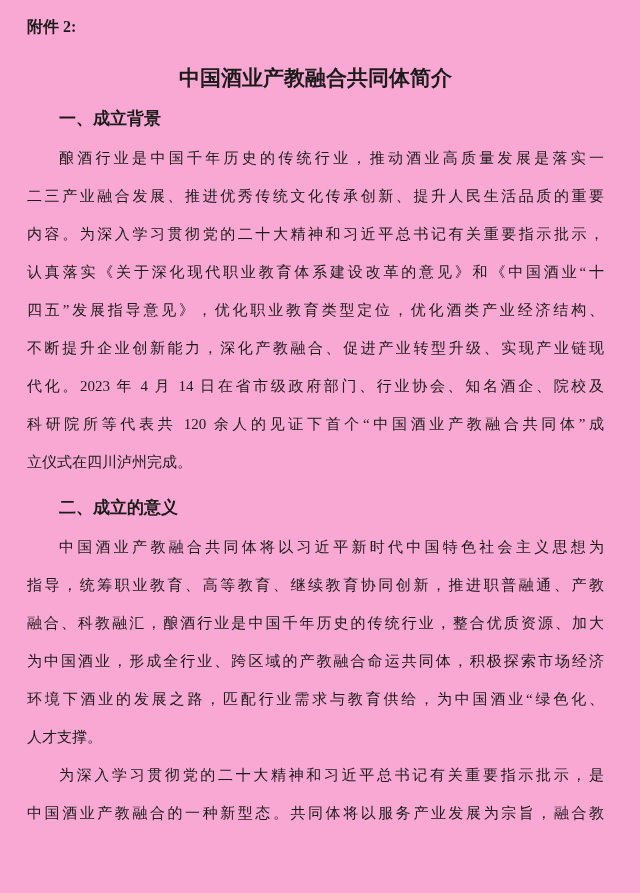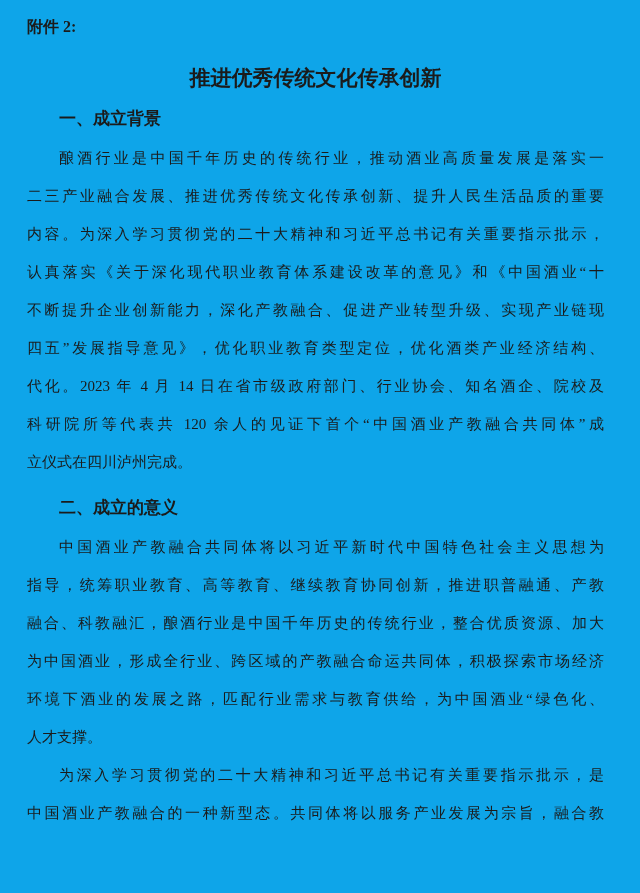--- a/index.html
+++ b/index.html
@@ -12,21 +12,21 @@
     background: #fdfdfd;
     color: #1b1b1b;
     font-family: "Liberation Serif", serif;
     overflow: hidden;
   }
   .page {
     box-sizing: border-box;
     width: 640px;
     height: 893px;
     padding: 16px 36px 0 27px;
-    background: #0ea5e9;
+    background: #f9a8d4;
   }
   .attachment {
     font-size: 16px;
     font-weight: bold;
     line-height: 22px;
   }
   .title {
     font-size: 21px;
     font-weight: bold;
     text-align: center;
@@ -57,31 +57,31 @@
   }
   .line.end {
     text-align-last: left;
   }
 </style>
 </head>
 <body>
 
 <div class="page">
   <div class="attachment">附件 2:</div>
-  <div class="title">推进优秀传统文化传承创新</div>
+  <div class="title">中国酒业产教融合共同体简介</div>
   <div>
       <section>
         <div class="heading">一、成立背景</div>
         <div class="paragraph">
           <div class="line indent">酿酒行业是中国千年历史的传统行业，推动酒业高质量发展是落实一</div>
           <div class="line">二三产业融合发展、推进优秀传统文化传承创新、提升人民生活品质的重要</div>
           <div class="line">内容。为深入学习贯彻党的二十大精神和习近平总书记有关重要指示批示，</div>
           <div class="line">认真落实《关于深化现代职业教育体系建设改革的意见》和《中国酒业“十</div>
+          <div class="line">四五”发展指导意见》，优化职业教育类型定位，优化酒类产业经济结构、</div>
           <div class="line">不断提升企业创新能力，深化产教融合、促进产业转型升级、实现产业链现</div>
-          <div class="line">四五”发展指导意见》，优化职业教育类型定位，优化酒类产业经济结构、</div>
           <div class="line">代化。2023 年 4 月 14 日在省市级政府部门、行业协会、知名酒企、院校及</div>
           <div class="line">科研院所等代表共 120 余人的见证下首个“中国酒业产教融合共同体”成</div>
           <div class="line end">立仪式在四川泸州完成。</div>
         </div>
       </section>
       <section>
         <div class="heading">二、成立的意义</div>
         <div class="paragraph">
           <div class="line indent">中国酒业产教融合共同体将以习近平新时代中国特色社会主义思想为</div>
           <div class="line">指导，统筹职业教育、高等教育、继续教育协同创新，推进职普融通、产教</div>

